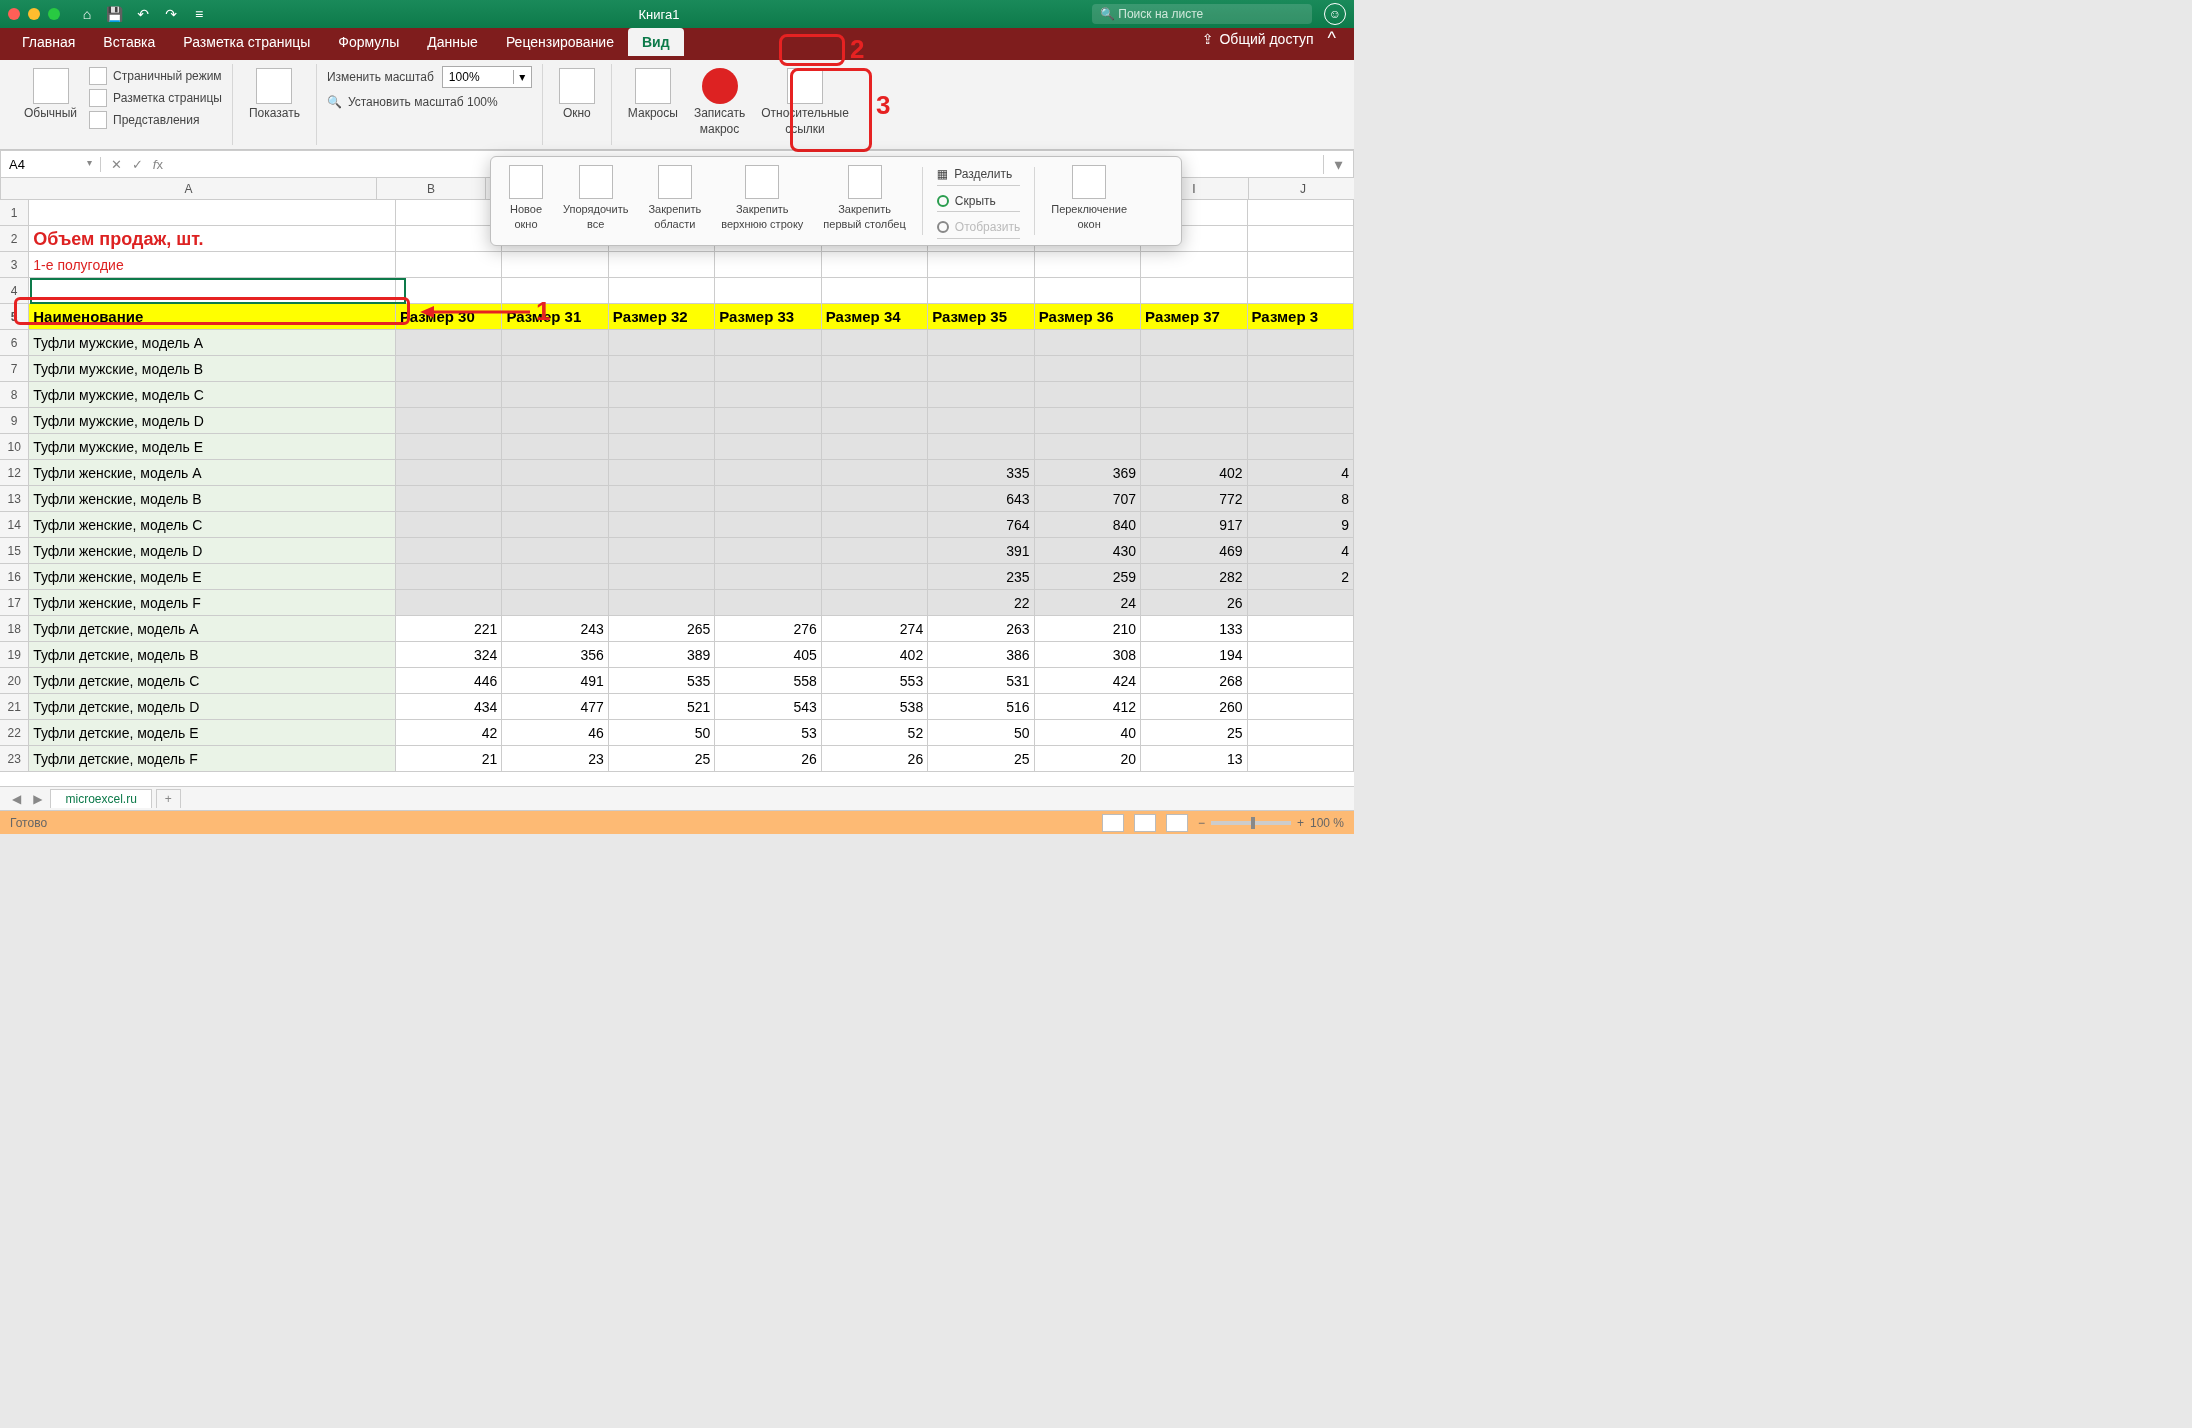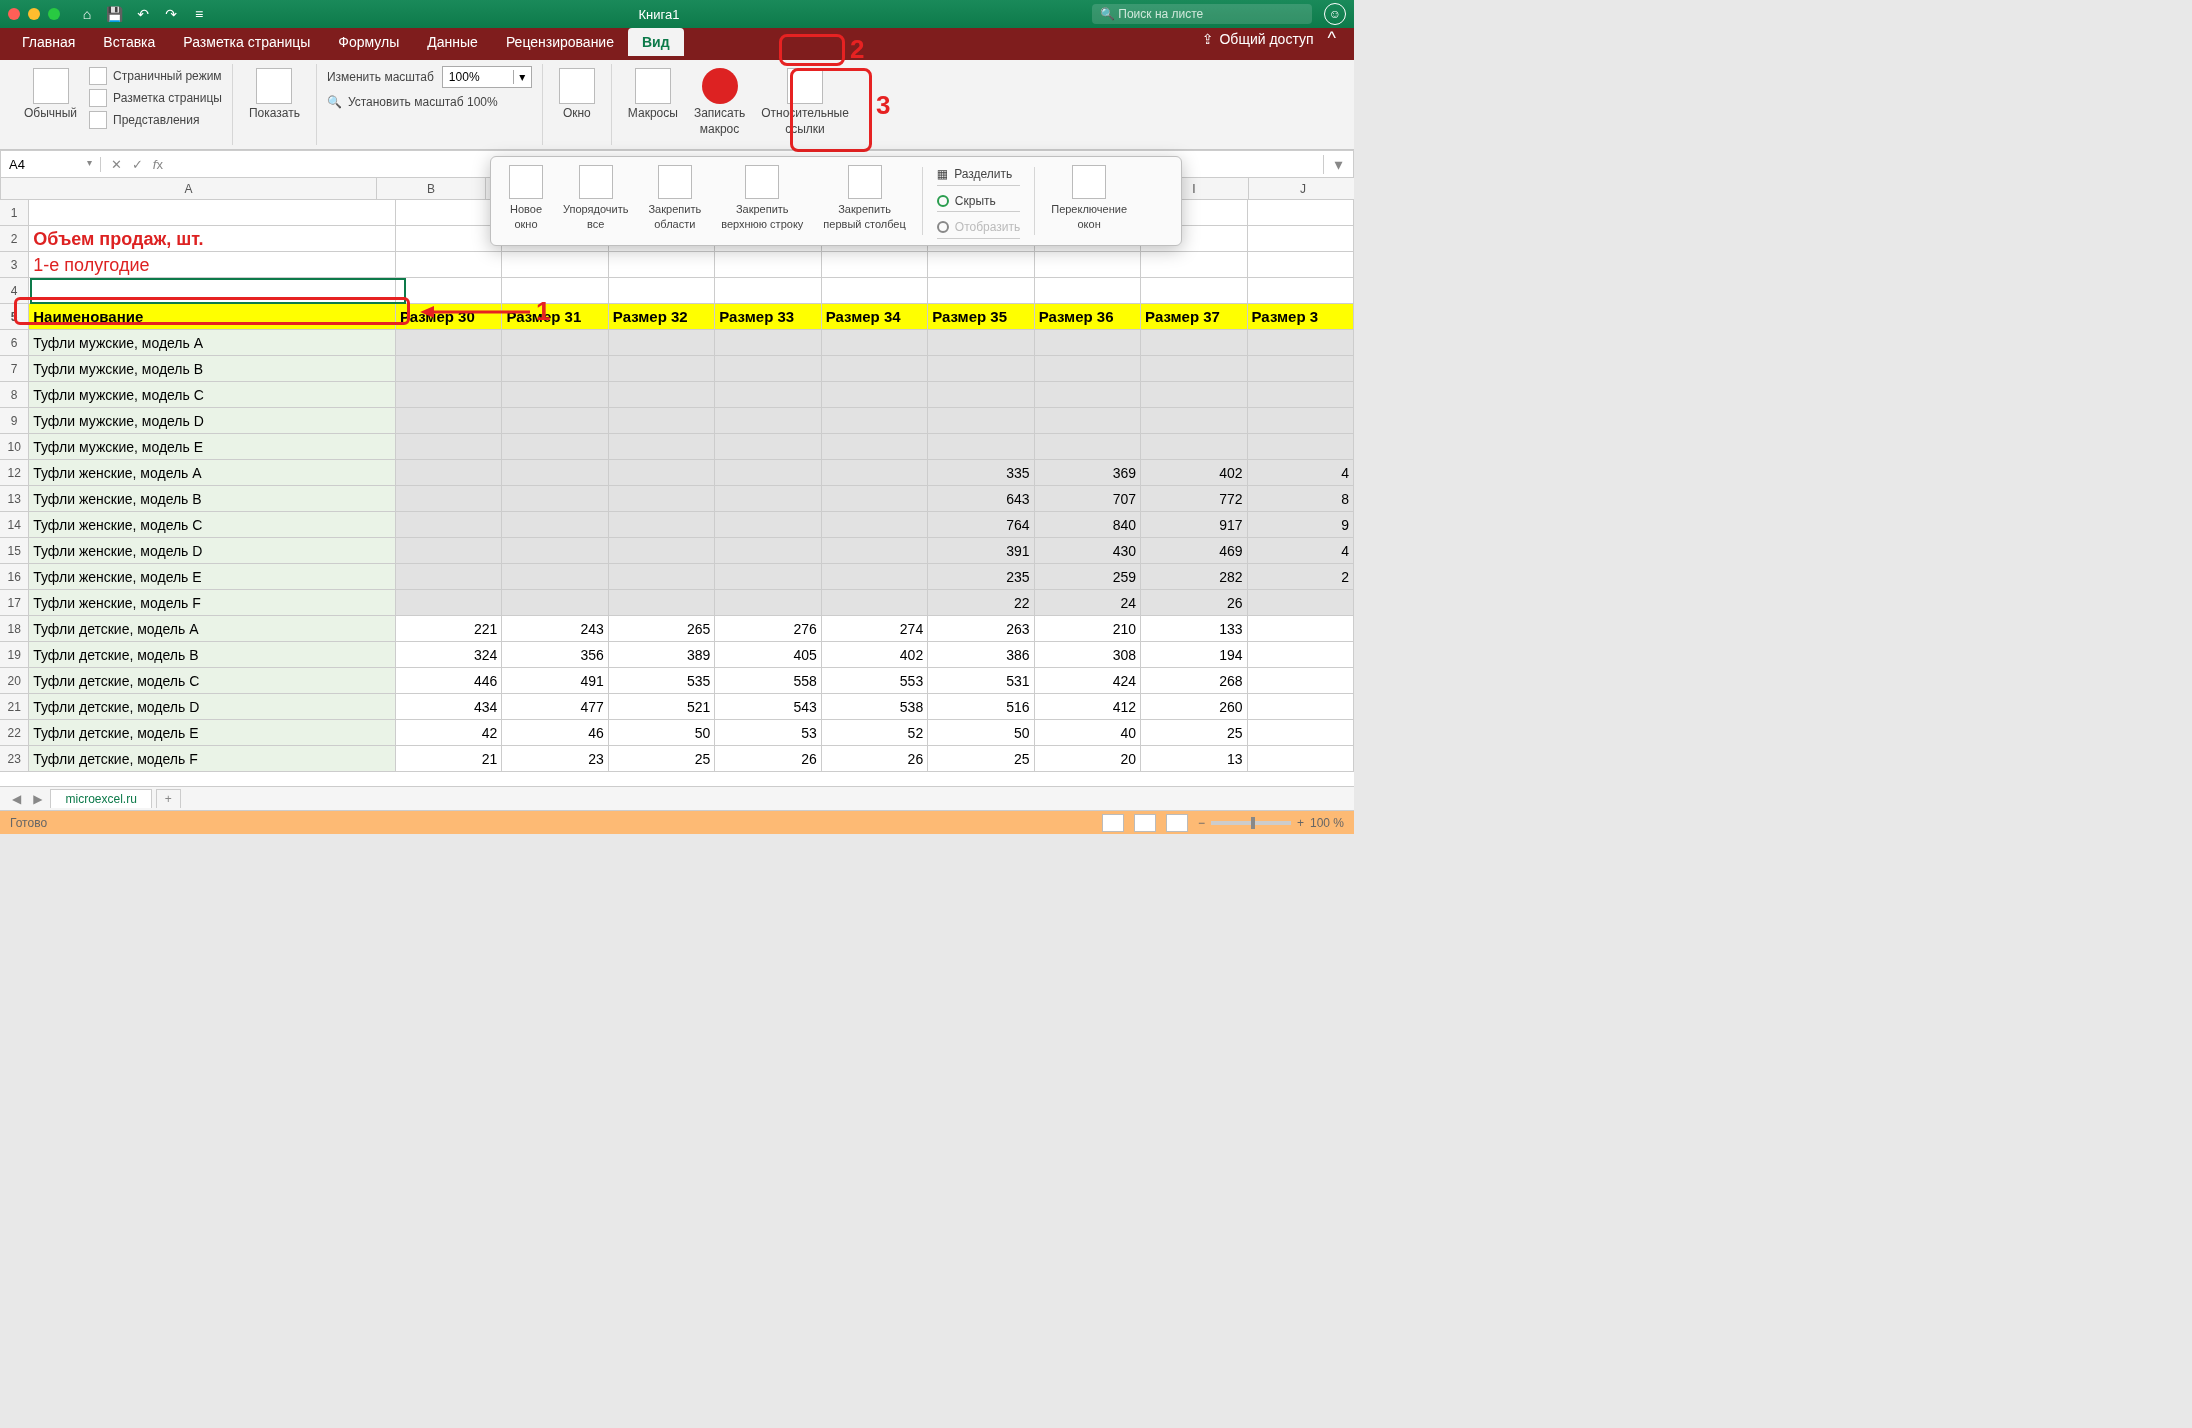--- a/index.html
+++ b/index.html
@@ -45,21 +45,21 @@
 .grid{position:relative;background:#fff;overflow:hidden;height:608px}
 .colhdrs{display:flex;height:22px;background:#f5f5f5;border-bottom:1px solid #ccc}
 .rhcorner{width:30px;border-right:1px solid #ccc;background:#f5f5f5}
 .ch{border-right:1px solid #ccc;text-align:center;font-size:12px;color:#555;line-height:22px}
 .ch.A{width:376px}.ch.D{width:109px}
 .row{display:flex;height:26px;border-bottom:1px solid #ccc}
 .rh{width:30px;background:#f5f5f5;border-right:1px solid #ccc;text-align:center;font-size:12px;color:#555;line-height:26px}
 .cell{border-right:1px solid #ccc;padding:0 4px;font-size:14px;line-height:26px;overflow:hidden;white-space:nowrap}
 .cell.A{width:376px}.cell.D{width:109px}
 .row.r2 .cell.A{color:#d22;font-weight:700;font-size:18px}
-.row.r3 .cell.A{color:#d22;font-size:18px}
+.row.r3 .cell.A{color:#d22;font-size:14px}
 .row.r5{background:#ffff00;font-weight:700}
 .row.r5 .cell{font-size:15px}
 .datarow .cell.A{background:#eaf3e7}
 .datarow .cell.D{background:#e2e2e2;text-align:right}
 .whitecell{background:#fff!important}
 .selborder{position:absolute;border:2px solid #0d7a4a;pointer-events:none}
 .arrow{position:absolute;pointer-events:none}
 .arrow svg{overflow:visible}
 .sheettabs{height:24px;background:#f5f5f5;border-top:1px solid #ccc;display:flex;align-items:center;padding:0 6px;font-size:12px}
 .sheettabs .nav{color:#888;padding:0 6px}

